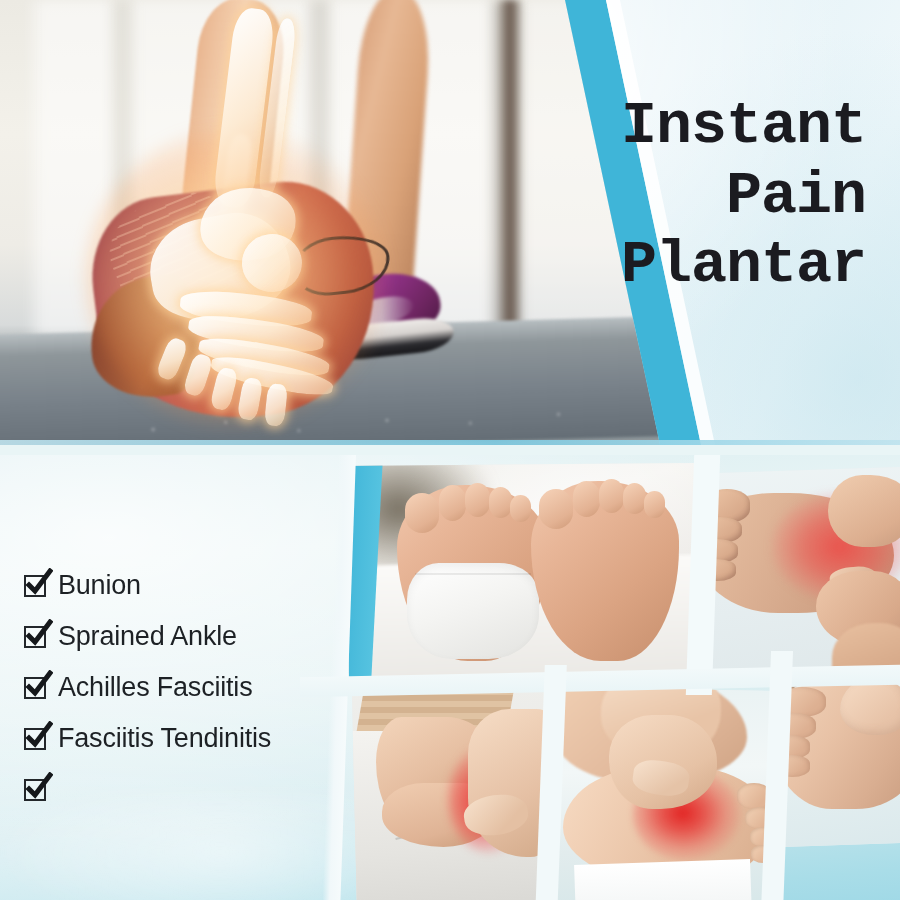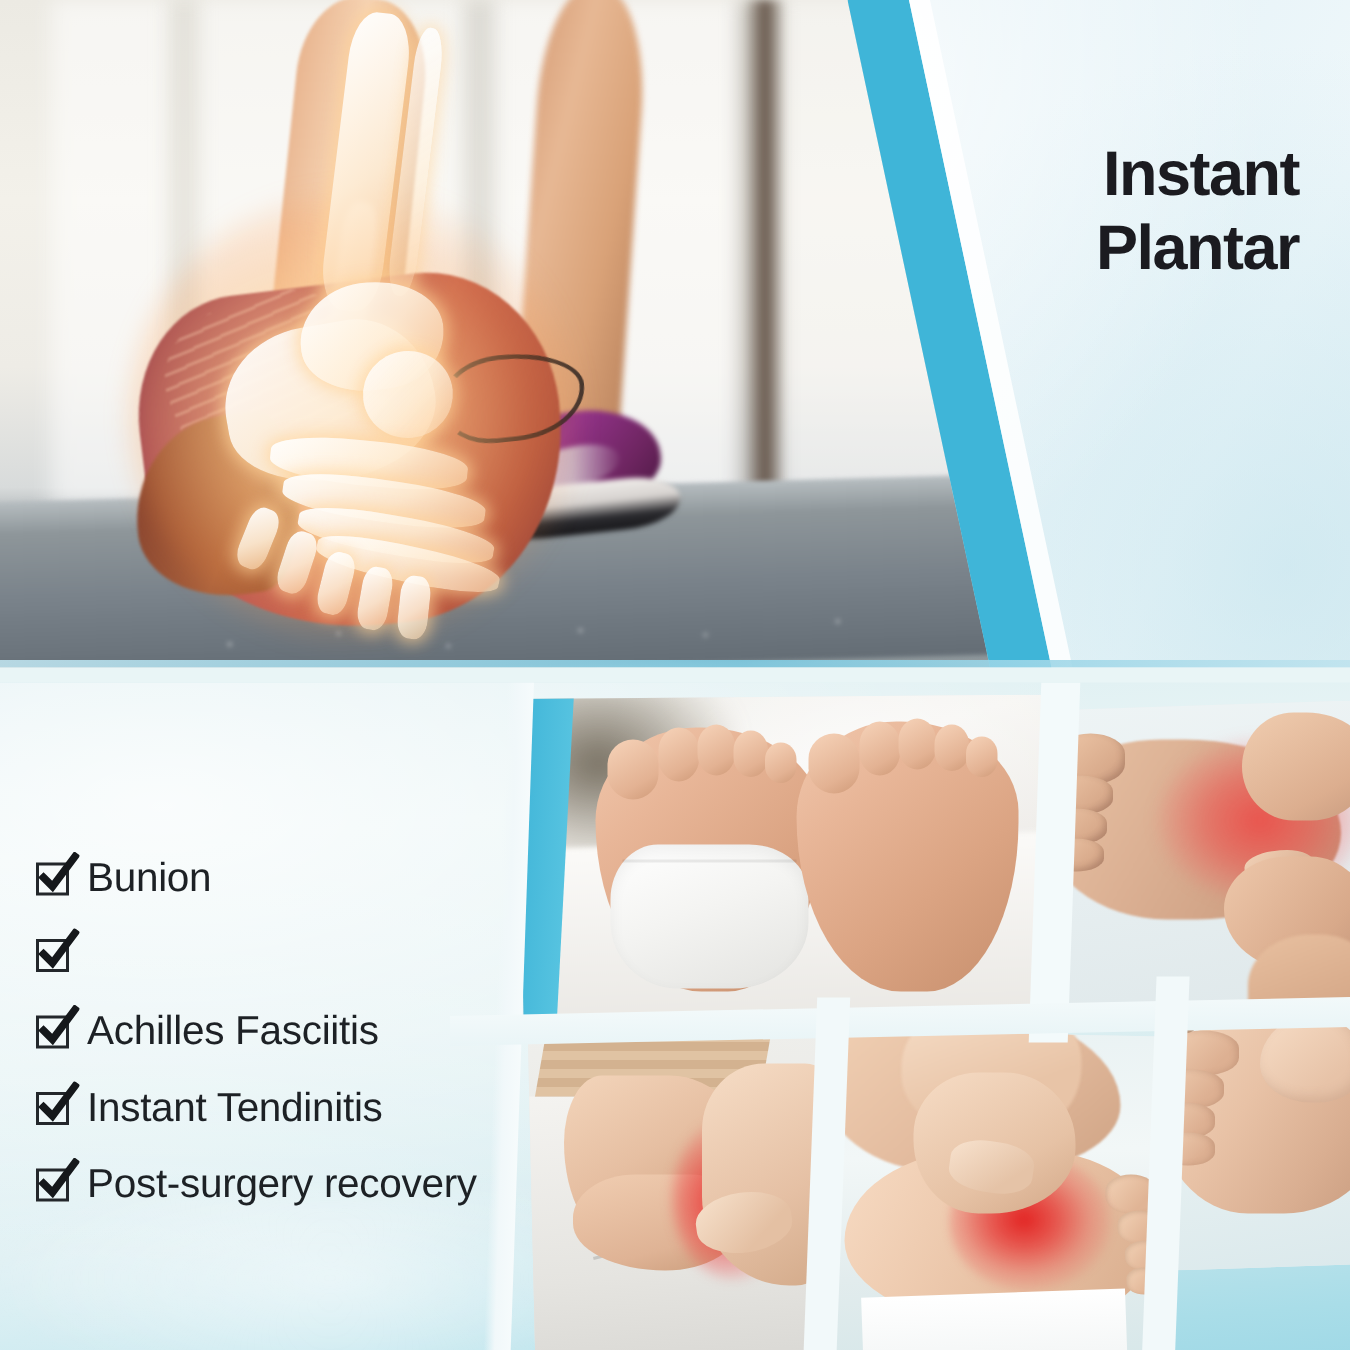--- a/index.html
+++ b/index.html
@@ -206,23 +206,23 @@
     opacity:.9;
   }
 
   .headline{
     position:absolute; right:34px; top:92px; width:330px;
     text-align:right;
     z-index:6;
   }
   .headline .line{
     display:block;
-    font-family:Liberation Sans, sans-serif;
+    font-family:Liberation Mono, monospace;
     font-weight:700;
-    font-size:42px;
+    font-size:60px;
     line-height:1.16;
     letter-spacing:-1px;
     color:#1b1b20;
   }
 
   
   .lower{
     position:absolute; left:0; top:443px; width:900px; height:457px;
     overflow:hidden;
     background:linear-gradient(175deg,#dceef1 0%,#e7f4f5 22%,#dff0f2 48%,#cfe9ee 72%,#a9dde8 92%,#9ed8e6 100%);
@@ -582,20 +582,21 @@
       </div>
     </div>
 
     <div class="cyan-diag">
       <div class="band"></div>
       <div class="band2"></div>
     </div>
 
     <div class="headline">
       <span class="line">Instant</span>
+      <span class="line">Pain</span>
       <span class="line">Plantar</span>
     </div>
 
     <div class="hero-bottom-line"></div>
   </div>
 
   <div class="lower">
     <div class="wave"></div>
 
     <div class="tile" id="tileA">
@@ -705,46 +706,46 @@
         </span>
         <span class="check-label">Bunion</span>
       </div>
 
       <div class="check-row">
         <span class="cbox">
           <svg viewBox="0 0 30 30" aria-hidden="true">
               <path d="M6 17 L12 23 L27 3" fill="none" stroke="#15181b" stroke-width="5" stroke-linecap="square" stroke-linejoin="miter"></path>
             </svg>
         </span>
+        <span class="check-label">Sprained Ankle</span>
       </div>
 
       <div class="check-row">
         <span class="cbox">
           <svg viewBox="0 0 30 30" aria-hidden="true">
               <path d="M6 17 L12 23 L27 3" fill="none" stroke="#15181b" stroke-width="5" stroke-linecap="square" stroke-linejoin="miter"></path>
             </svg>
         </span>
         <span class="check-label">Achilles Fasciitis</span>
       </div>
 
 
       <div class="check-row">
         <span class="cbox">
           <svg viewBox="0 0 30 30" aria-hidden="true">
               <path d="M6 17 L12 23 L27 3" fill="none" stroke="#15181b" stroke-width="5" stroke-linecap="square" stroke-linejoin="miter"></path>
             </svg>
         </span>
-        <span class="check-label">Instant Tendinitis</span>
+        <span class="check-label">Fasciitis Tendinitis</span>
       </div>
 
       <div class="check-row">
         <span class="cbox">
           <svg viewBox="0 0 30 30" aria-hidden="true">
               <path d="M6 17 L12 23 L27 3" fill="none" stroke="#15181b" stroke-width="5" stroke-linecap="square" stroke-linejoin="miter"></path>
             </svg>
         </span>
-        <span class="check-label">Post-surgery recovery</span>
       </div>
 
     </div>
   </div>
 
 </div>
 
 </body></html>

